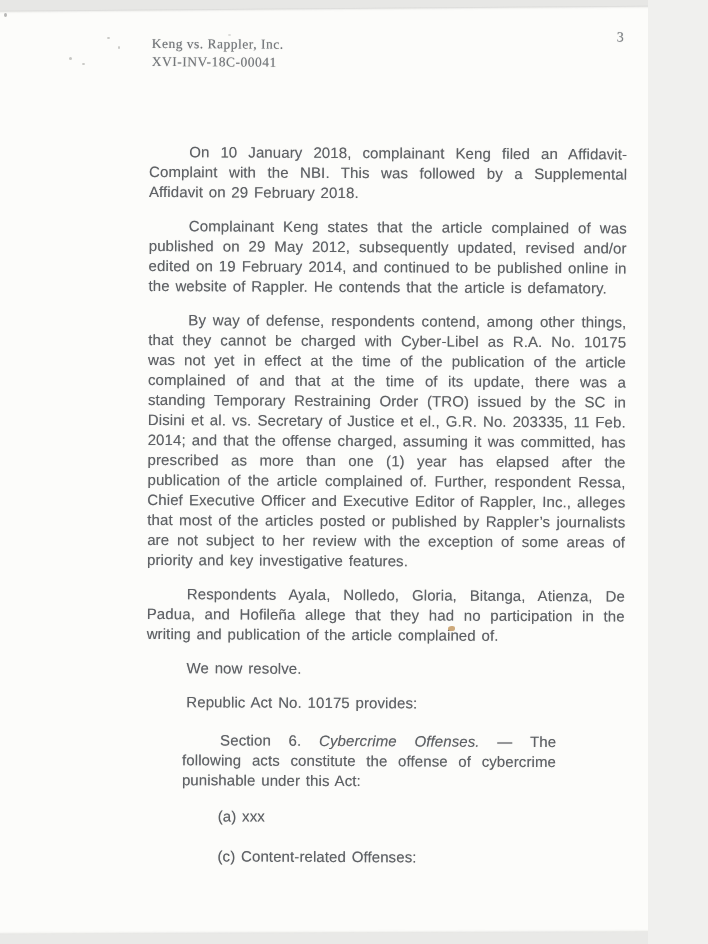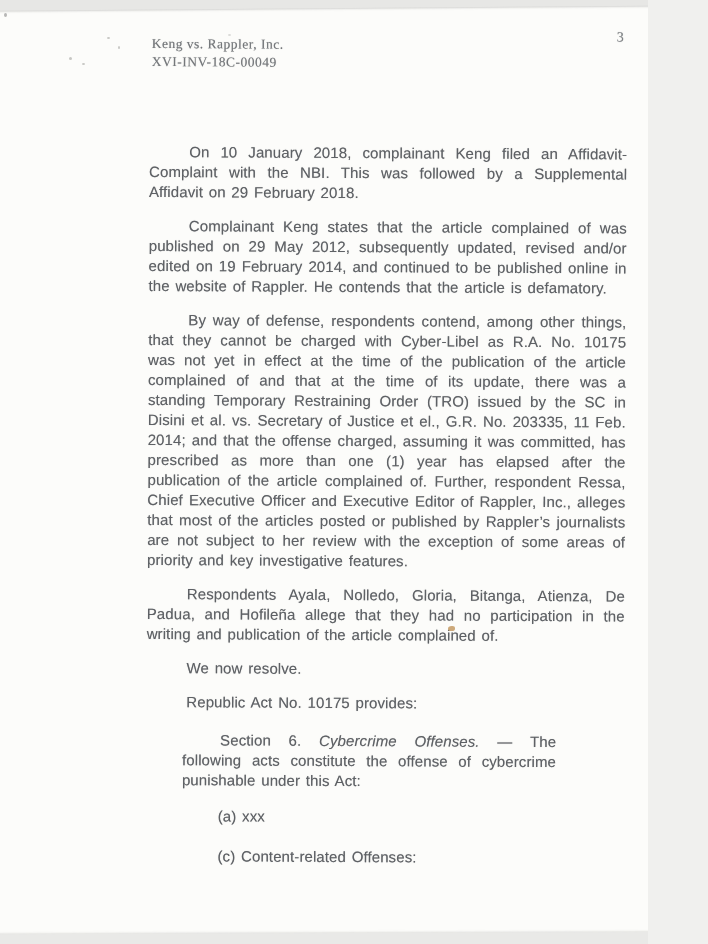--- a/index.html
+++ b/index.html
@@ -126,21 +126,21 @@
   <div class="speck s2"></div>
   <div class="speck s3"></div>
   <div class="speck s4"></div>
   <div class="speck s5"></div>
   <div class="speck s6"></div>
 
   <div class="content">
 
     <div class="doc-header">
       <div>Keng vs. Rappler, Inc.</div>
-      <div>XVI-INV-18C-00049</div>
+      <div>XVI-INV-18C-00041</div>
     </div>
 
     <div class="page-number">3</div>
 
     <div class="doc-body">
 
       <p>On 10 January 2018, complainant Keng filed an Affidavit-Complaint with the NBI. This was followed by a Supplemental Affidavit on 29 February 2018.</p>
 
       <p>Complainant Keng states that the article complained of was published on 29 May 2012, subsequently updated, revised and/or edited on 19 February 2014, and continued to be published online in the website of Rappler. He contends that the article is defamatory.</p>
 

